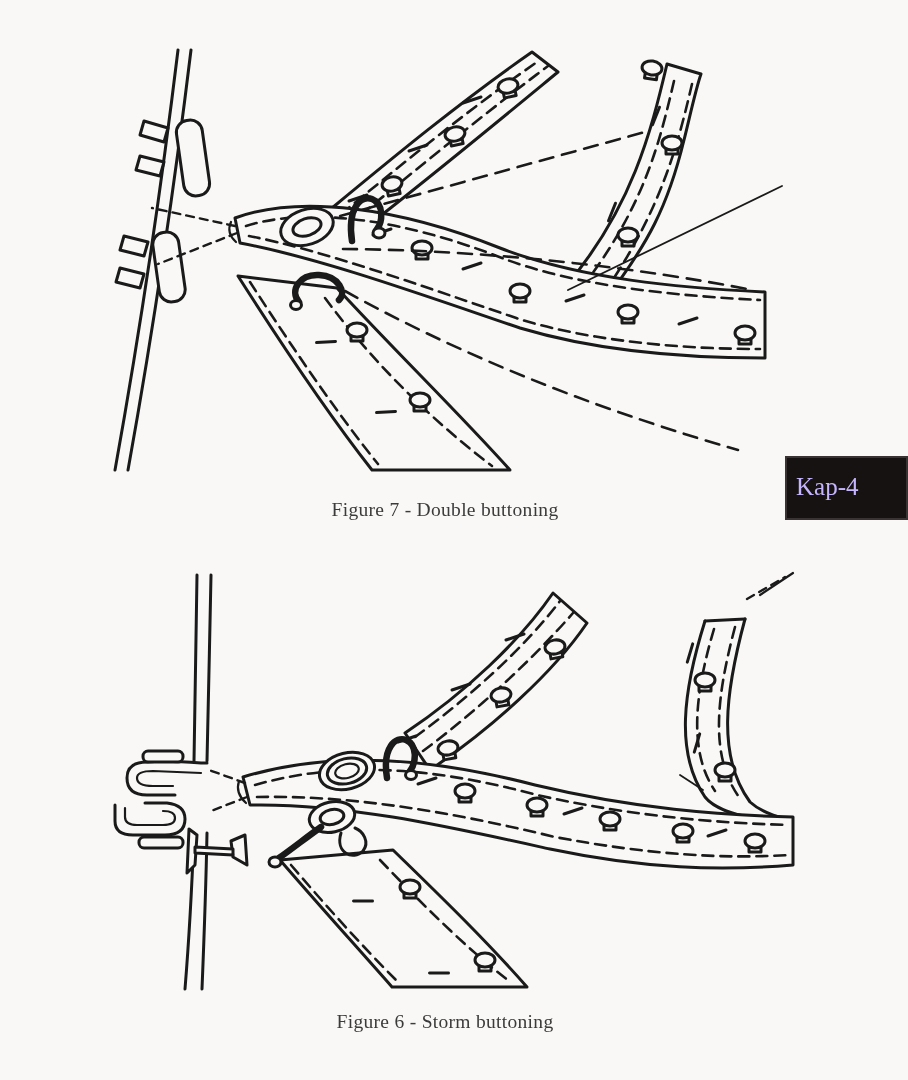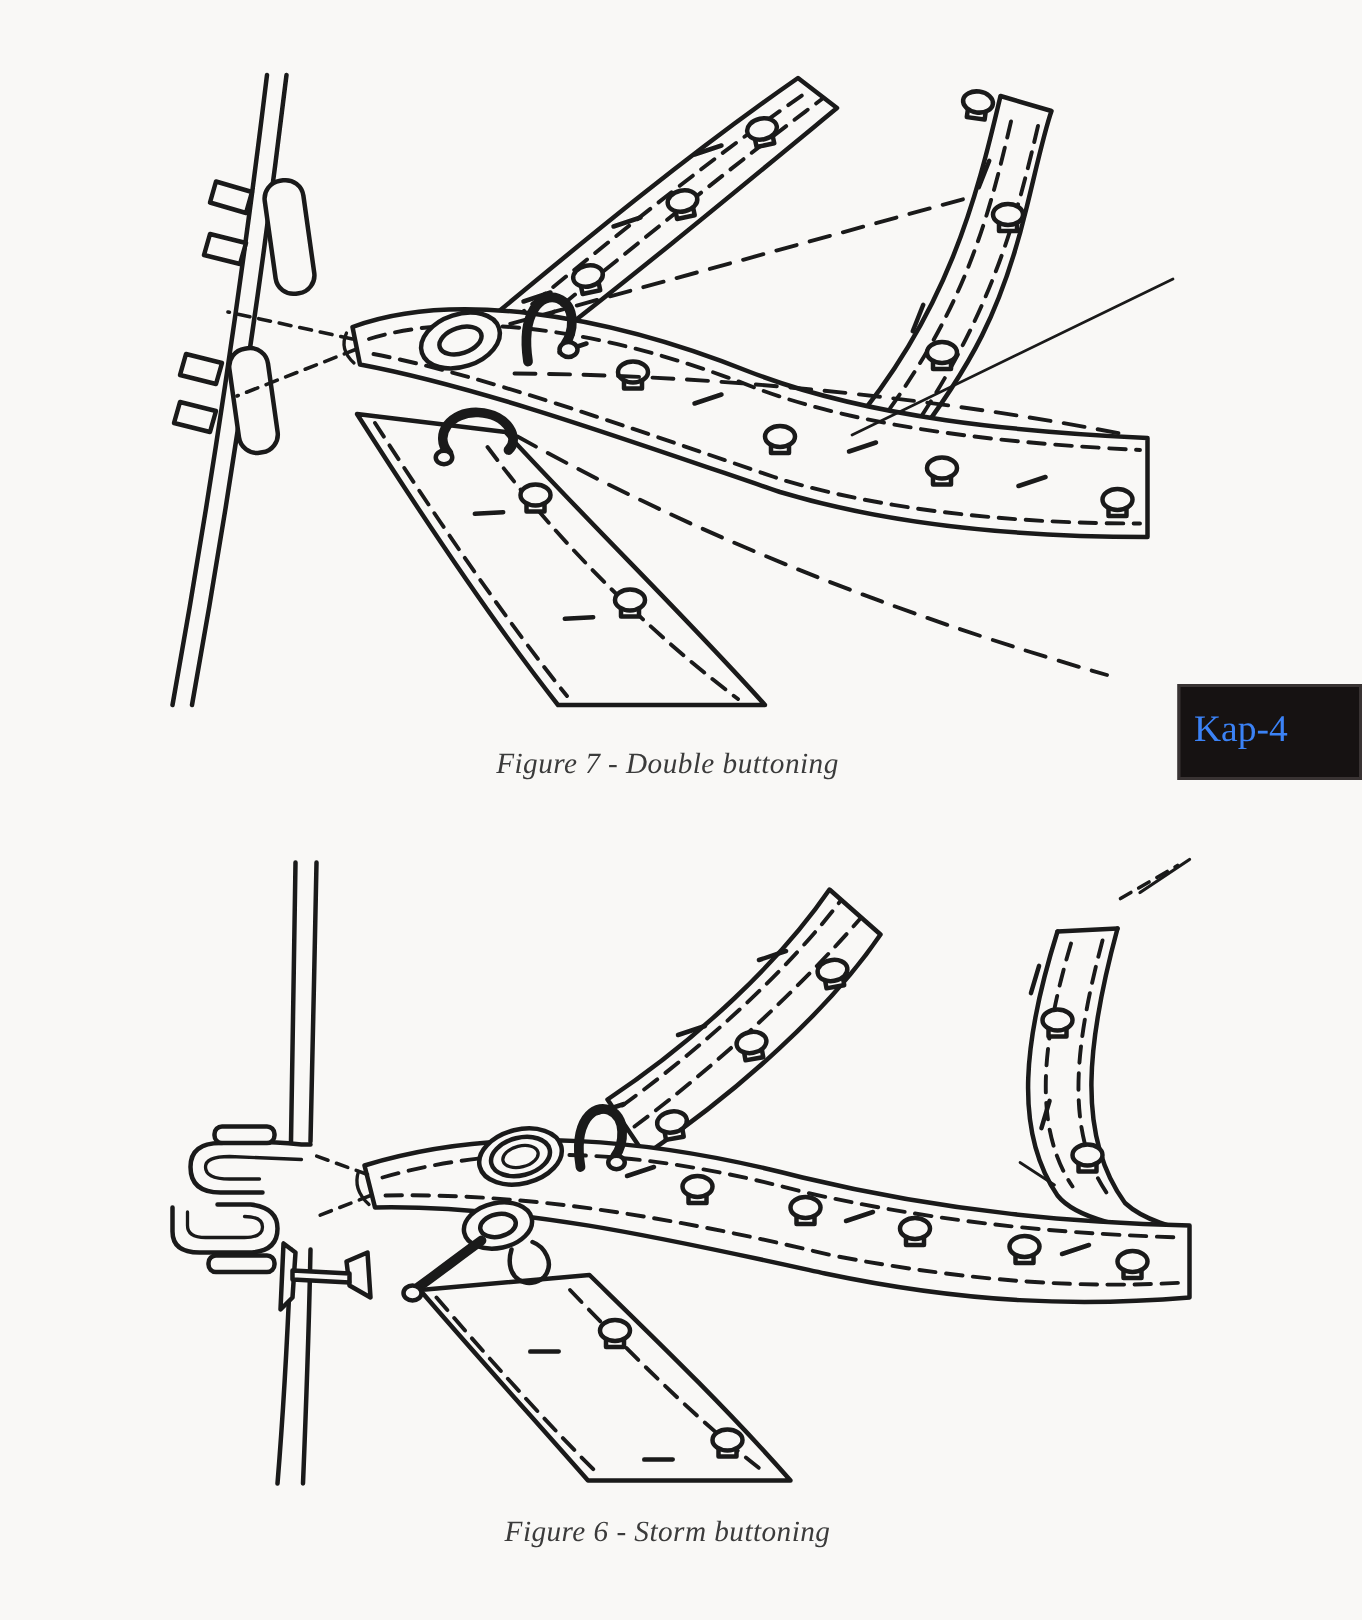--- a/index.html
+++ b/index.html
@@ -3,28 +3,28 @@
 <meta charset="utf-8">
 <style>
   html,body{margin:0;padding:0}
   body{
     width:908px;height:1080px;position:relative;overflow:hidden;
     background:#f9f8f6;font-family:"Liberation Serif", serif;
   }
   .panel{position:absolute}
   .caption{
     position:absolute;left:100px;width:690px;text-align:center;
-    font-style:italic;font-size:19.5px;color:#3b3b3b;letter-spacing:.3px;
+    font-size:19.5px;color:#3b3b3b;letter-spacing:.3px;
   }
   .caption7{top:499px}
   .caption8{top:1011px}
   .chapter-tab{
     position:absolute;left:785px;top:456px;width:123px;height:64px;
     background:#161212;border:2px solid #393333;box-sizing:border-box;
-    color:#3b82f6;font-size:25px;line-height:58px;padding-left:9px;
+    color:#c4b5fd;font-size:25px;line-height:58px;padding-left:9px;
   }
   
   .s{stroke:#1a1a1a;fill:none;stroke-width:3;stroke-linecap:round;stroke-linejoin:round}
   .fillbg{fill:#f9f8f6}
   .dash{stroke-dasharray:11 7;stroke-width:2.6}
   .ldash{stroke-dasharray:14 9;stroke-width:2.6}
   .sdash{stroke-dasharray:8 6;stroke-width:2.4}
   .thin{stroke-width:1.8}
   .loop{stroke-width:6.5}
   .w2{stroke-width:2.2}

